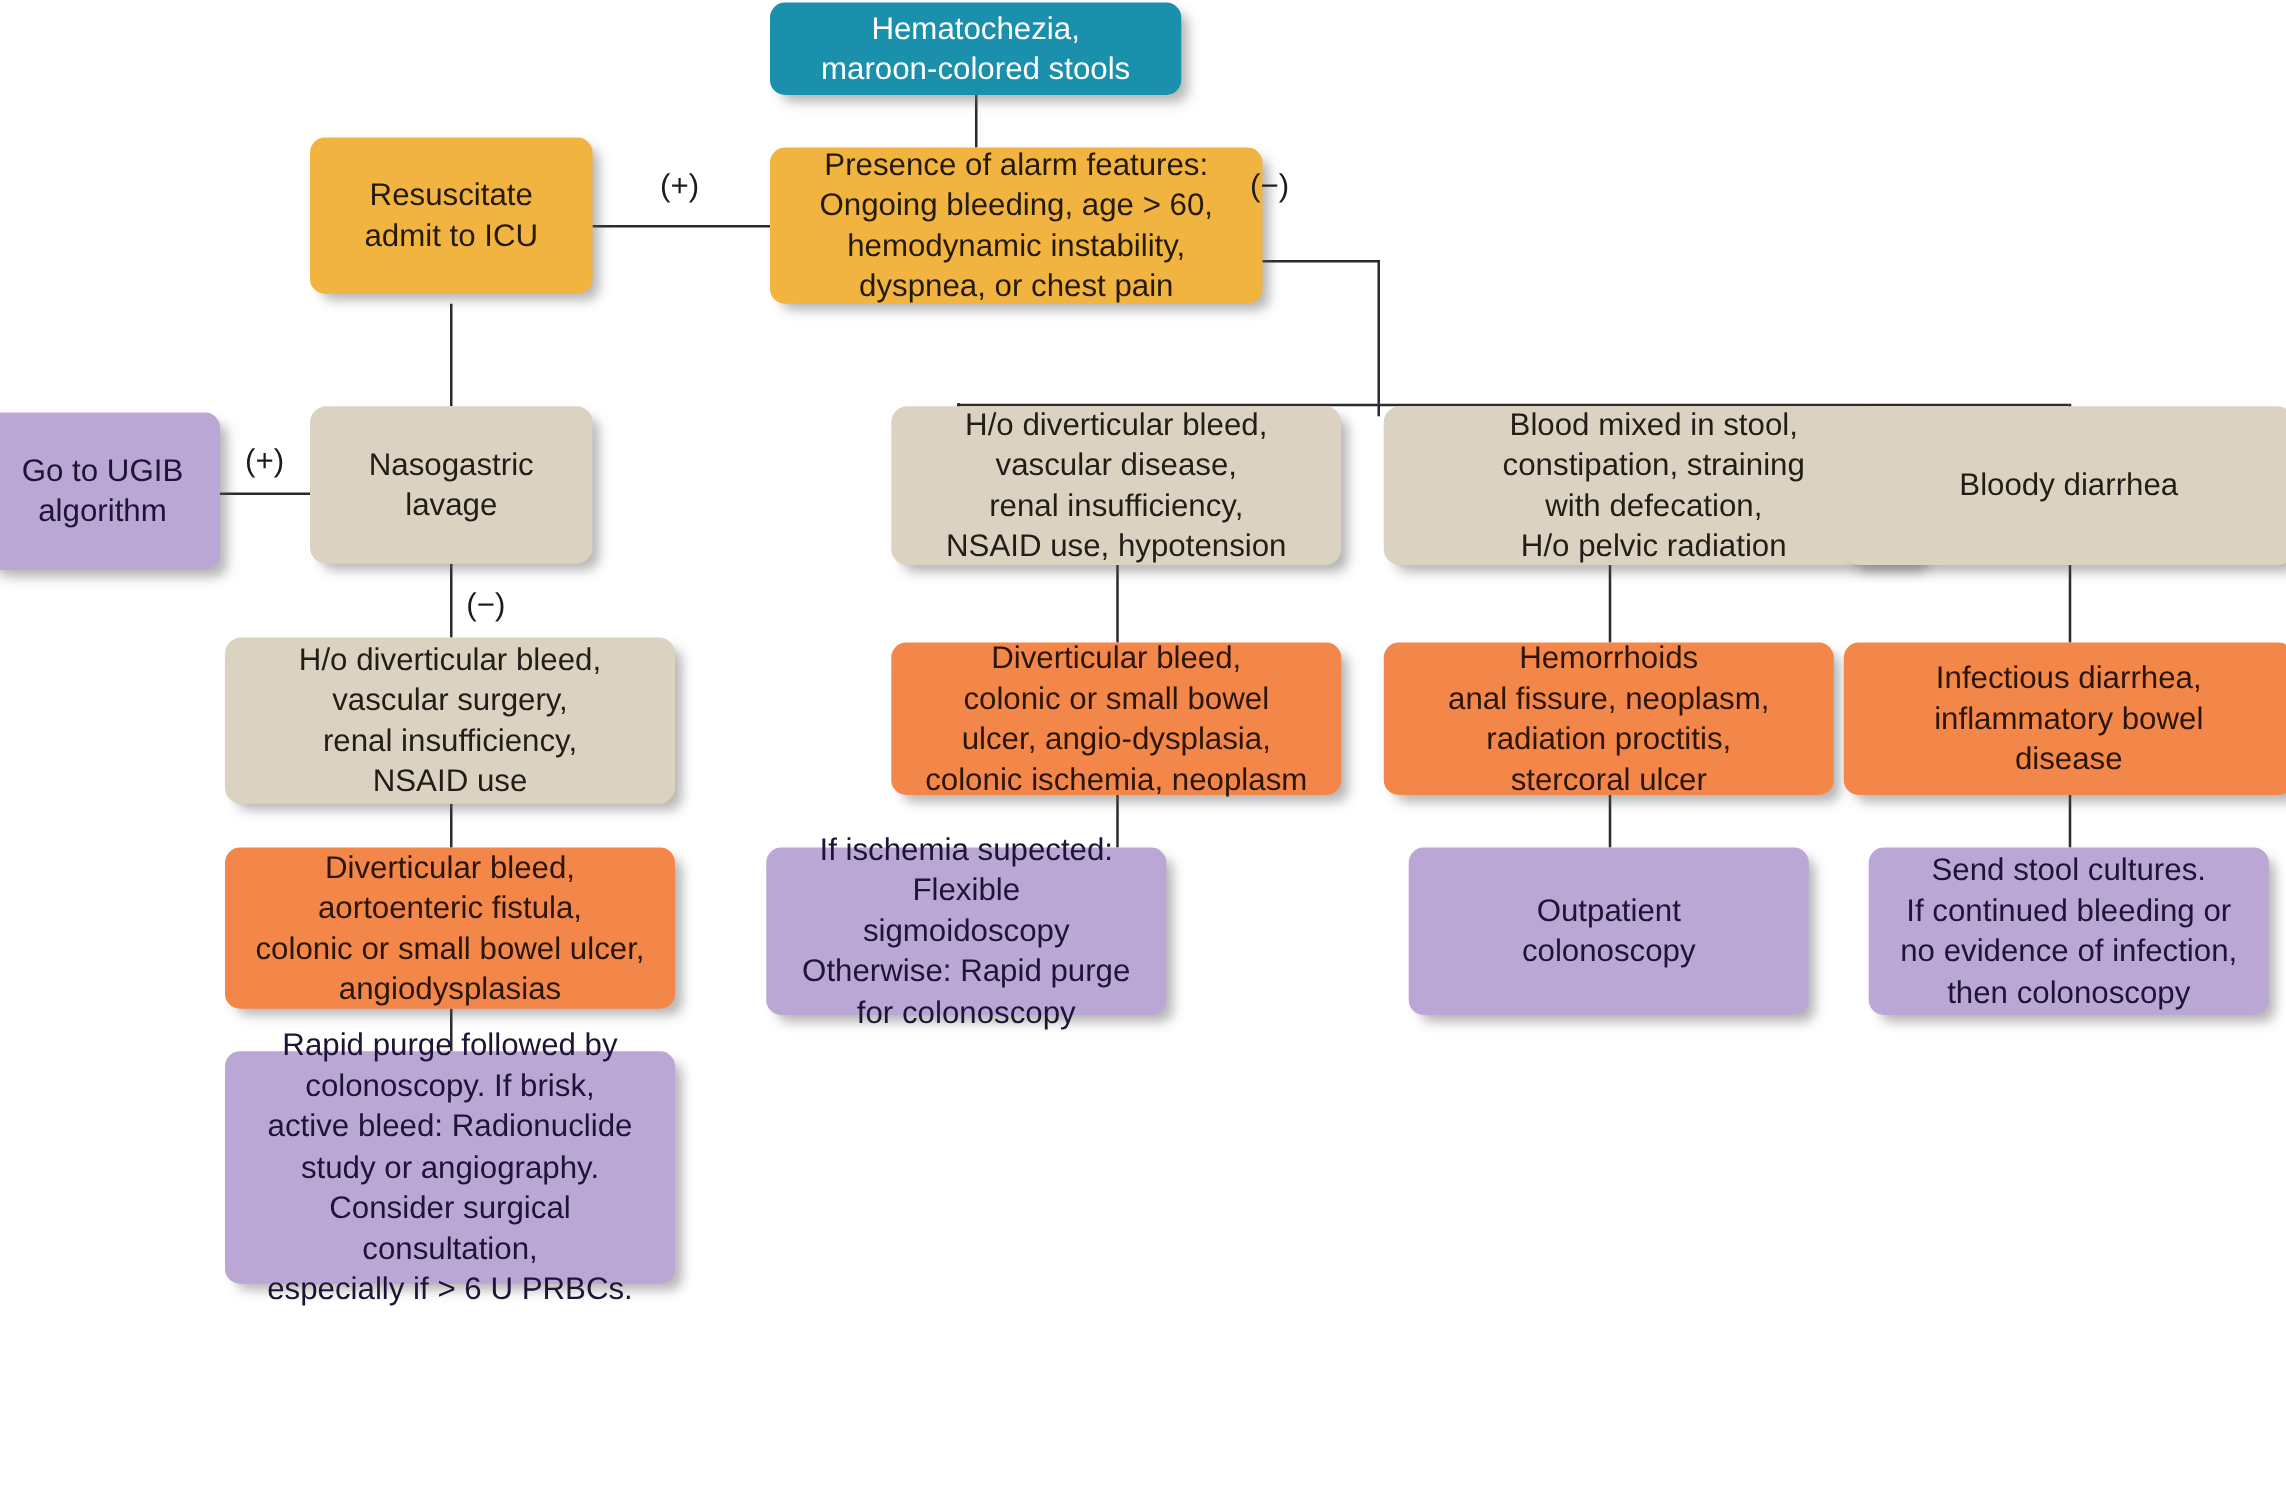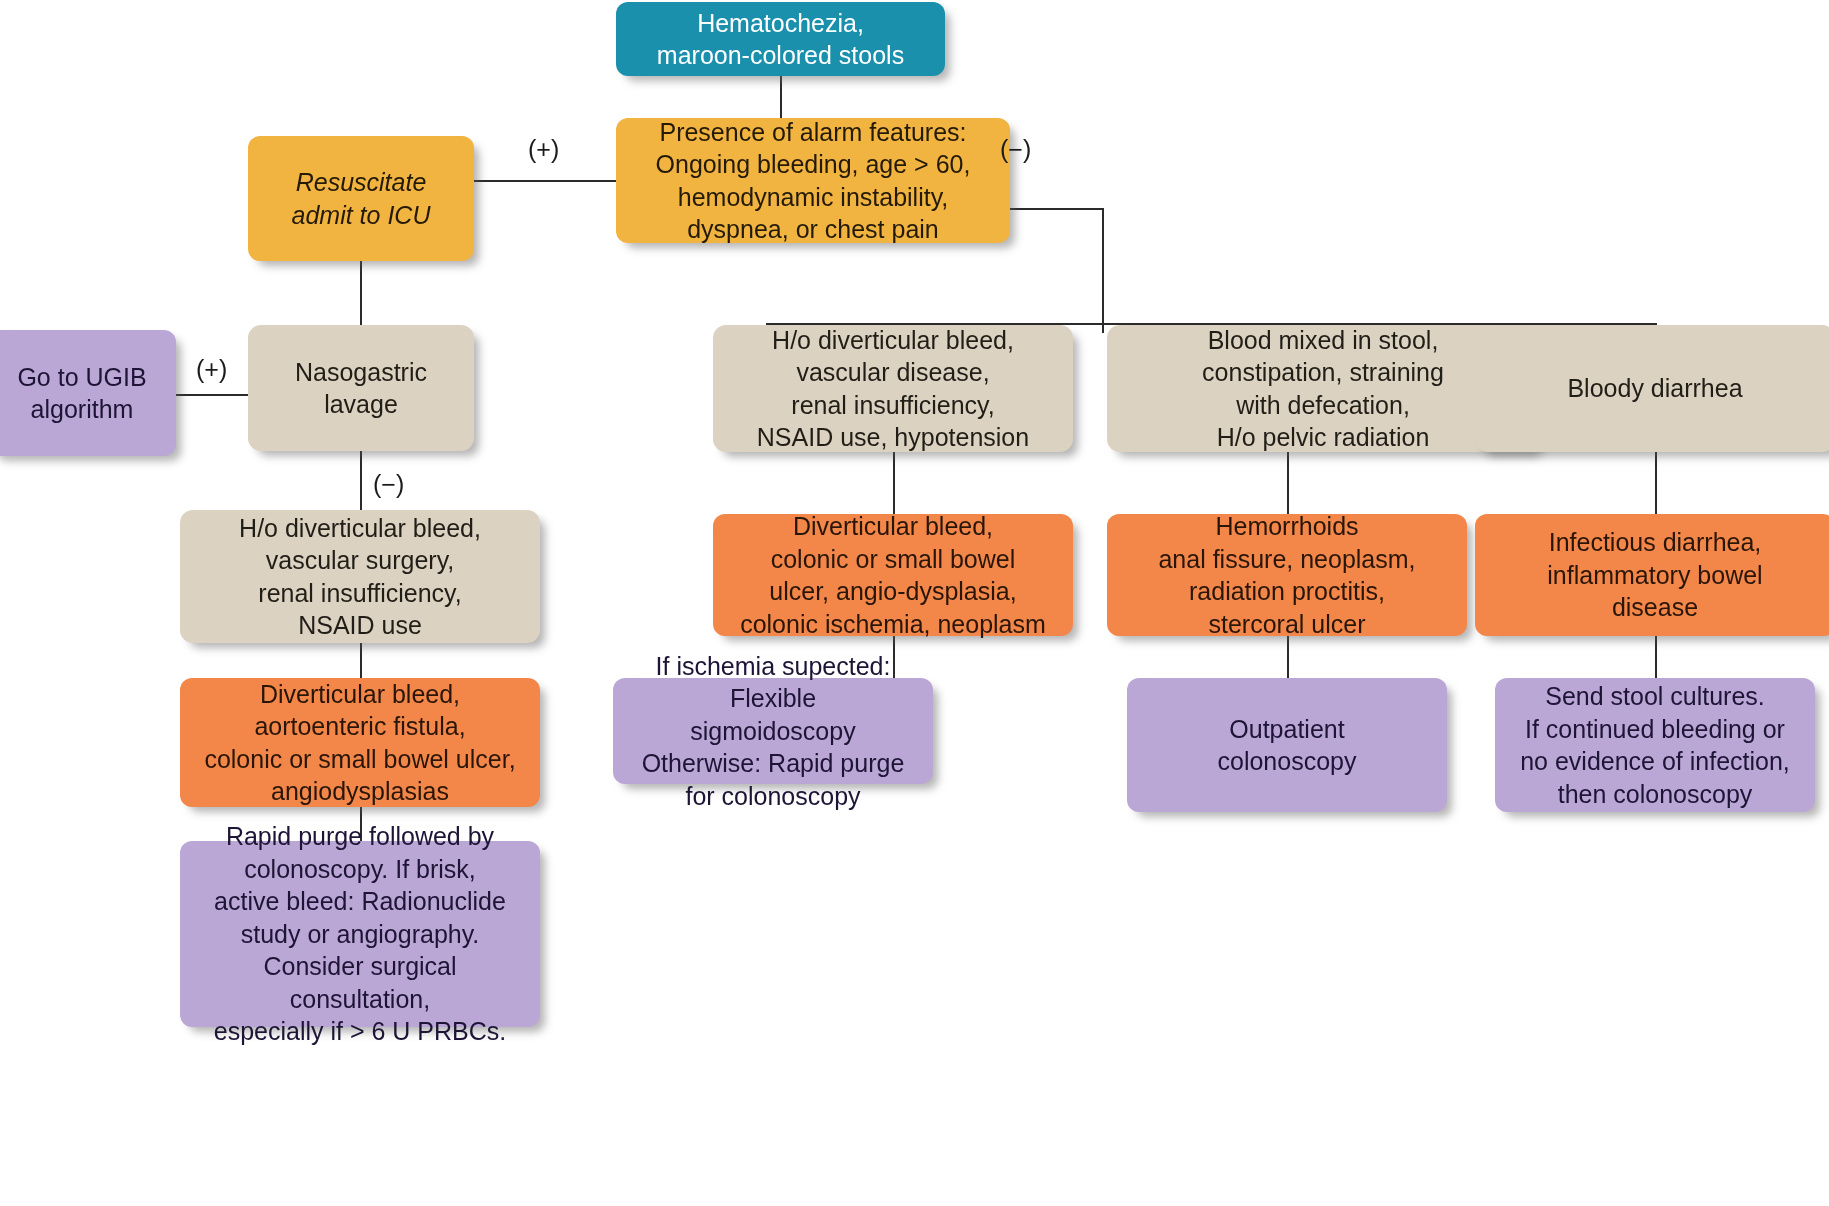--- a/index.html
+++ b/index.html
@@ -200,21 +200,21 @@
 maroon-colored stools</span>
   </div>
 
   <div class="node amber" style="left:616px; top:118px; width:394px; height:125px;">
     <span class="txt">Presence of alarm features:
 Ongoing bleeding, age &gt; 60,
 hemodynamic instability,
 dyspnea, or chest pain</span>
   </div>
 
-  <div class="node amber" style="left:248px; top:136px; width:226px; height:125px;font-style:italic;">
+  <div class="node amber" style="left:248px; top:110px; width:226px; height:125px;">
     <span class="txt">Resuscitate
 admit to ICU</span>
   </div>
 
   <div class="node purple" style="left:-12px; top:330px; width:188px; height:126px;">
     <span class="txt">Go to UGIB
 algorithm</span>
   </div>
 
   <div class="node tan" style="left:248px; top:325px; width:226px; height:126px;">
@@ -252,21 +252,21 @@
 NSAID use, hypotension</span>
   </div>
 
   <div class="node orange" style="left:713px; top:514px; width:360px; height:122px;">
     <span class="txt">Diverticular bleed,
 colonic or small bowel
 ulcer, angio-dysplasia,
 colonic ischemia, neoplasm</span>
   </div>
 
-  <div class="node purple" style="left:613px; top:678px; width:320px; height:106px;">
+  <div class="node purple" style="left:613px; top:678px; width:320px; height:134px;">
     <span class="txt">If ischemia supected: Flexible
 sigmoidoscopy
 Otherwise: Rapid purge
 for colonoscopy</span>
   </div>
 
   <div class="node tan" style="left:1107px; top:325px; width:432px; height:127px;">
     <span class="txt">Blood mixed in stool,
 constipation, straining
 with defecation,

